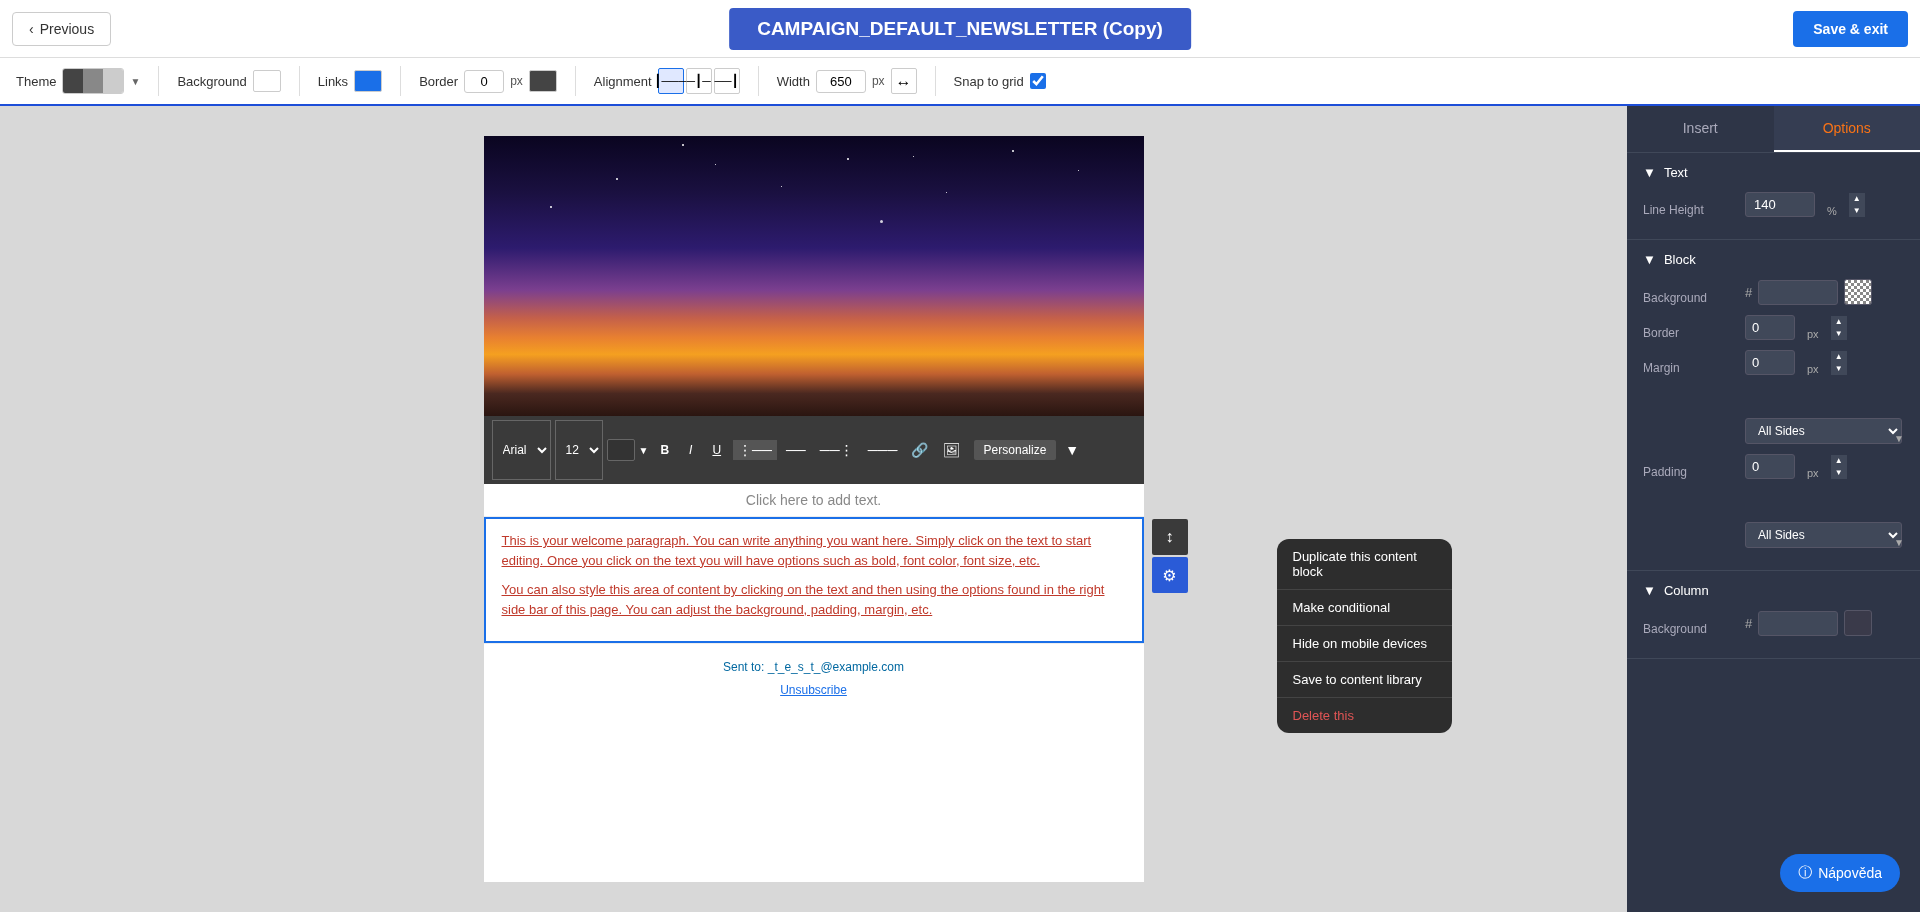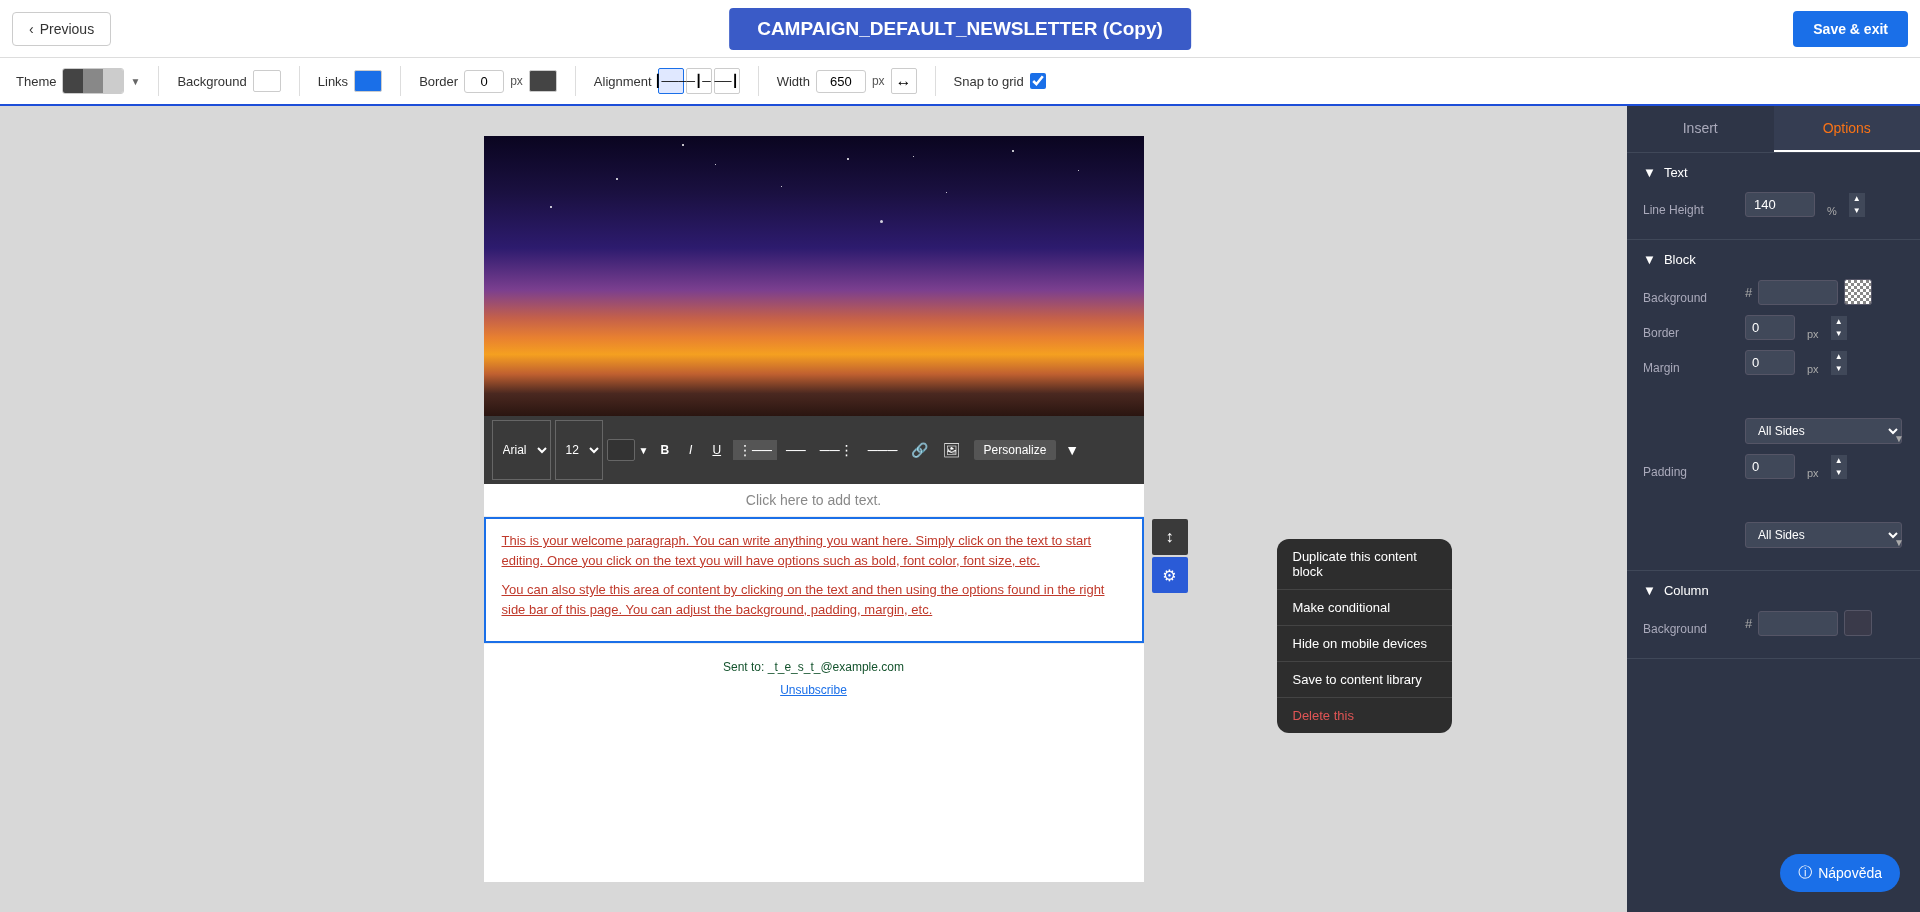--- a/index.html
+++ b/index.html
@@ -213,21 +213,21 @@
     }
     .context-menu-item:last-child { border-bottom: none; }
     .context-menu-item.delete { color: #e05555; }
 
     
     .email-footer {
       padding: 16px;
       text-align: center;
       border-top: 1px solid #eee;
     }
-    .email-footer p { font-size: 12px; color: #14532d; margin-bottom: 6px; }
+    .email-footer p { font-size: 12px; color: #0369a1; margin-bottom: 6px; }
     .unsubscribe { font-size: 12px; color: #1a6fe8; text-decoration: underline; cursor: pointer; }
 
     
     .right-panel {
       width: 293px;
       background: #2e3547;
       color: #ccc;
       display: flex;
       flex-direction: column;
       overflow-y: auto;

